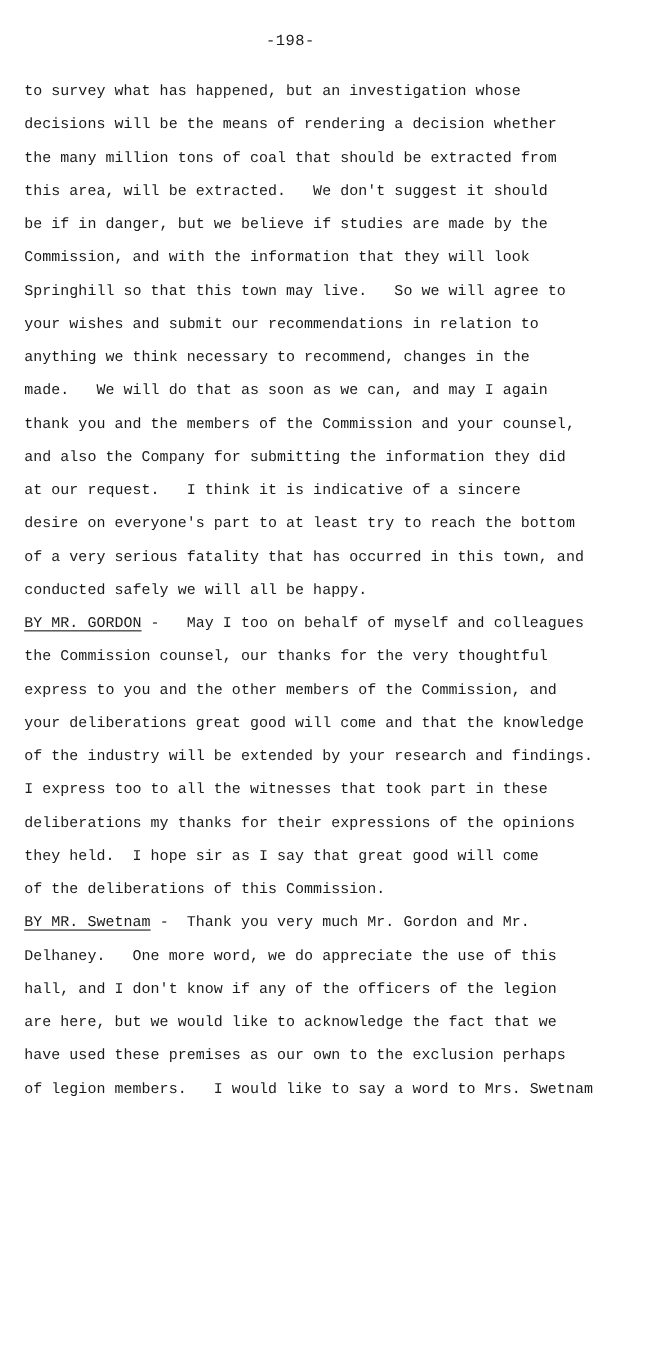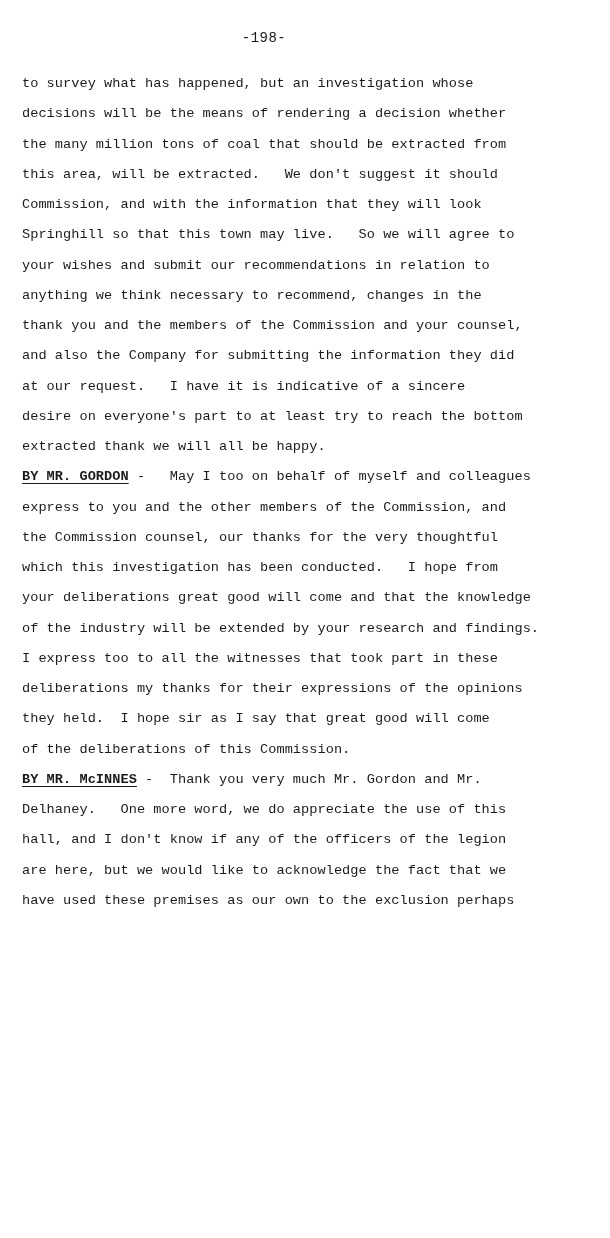--- a/index.html
+++ b/index.html
@@ -10,49 +10,52 @@
   }
   .page-number {
     position: absolute; top: 30px; left: 0; width: 528px; text-align: center;
     font-size: 14px; letter-spacing: 0.5px;
   }
   .body-text { position: absolute; top: 74px; left: 22px; width: 580px; }
   .line {
     height: 30.25px; line-height: 20px; font-size: 13.6px; white-space: pre;
     letter-spacing: 0.05px;
   }
-  .speaker { text-decoration: underline; text-underline-offset: 3px; font-weight: bold; }
+  .speaker { text-decoration: underline; text-underline-offset: 3px; }
 </style>
 </head>
 <body>
 
 <div class="page-number">-198-</div>
 
 <div class="body-text">
   <div class="line"><span>to survey what has happened, but an investigation whose</span></div>
   <div class="line"><span>decisions will be the means of rendering a decision whether</span></div>
   <div class="line"><span>the many million tons of coal that should be extracted from</span></div>
   <div class="line"><span>this area, will be extracted.   We don't suggest it should</span></div>
+  <div class="line"><span>be if in danger, but we believe if studies are made by the</span></div>
   <div class="line"><span>Commission, and with the information that they will look</span></div>
   <div class="line"><span>Springhill so that this town may live.   So we will agree to</span></div>
   <div class="line"><span>your wishes and submit our recommendations in relation to</span></div>
   <div class="line"><span>anything we think necessary to recommend, changes in the</span></div>
+  <div class="line"><span>made.   We will do that as soon as we can, and may I again</span></div>
   <div class="line"><span>thank you and the members of the Commission and your counsel,</span></div>
   <div class="line"><span>and also the Company for submitting the information they did</span></div>
-  <div class="line"><span>at our request.   I have it is indicative of a sincere</span></div>
+  <div class="line"><span>at our request.   I think it is indicative of a sincere</span></div>
   <div class="line"><span>desire on everyone's part to at least try to reach the bottom</span></div>
-  <div class="line"><span>extracted thank we will all be happy.</span></div>
+  <div class="line"><span>of a very serious fatality that has occurred in this town, and</span></div>
+  <div class="line"><span>conducted safely we will all be happy.</span></div>
   <div class="line"><span class="speaker">BY MR. GORDON</span><span> -   May I too on behalf of myself and colleagues</span></div>
+  <div class="line"><span>the Commission counsel, our thanks for the very thoughtful</span></div>
   <div class="line"><span>express to you and the other members of the Commission, and</span></div>
-  <div class="line"><span>the Commission counsel, our thanks for the very thoughtful</span></div>
-  <div class="line"><span>which this investigation has been conducted.   I hope from</span></div>
   <div class="line"><span>your deliberations great good will come and that the knowledge</span></div>
   <div class="line"><span>of the industry will be extended by your research and findings.</span></div>
   <div class="line"><span>I express too to all the witnesses that took part in these</span></div>
   <div class="line"><span>deliberations my thanks for their expressions of the opinions</span></div>
   <div class="line"><span>they held.  I hope sir as I say that great good will come</span></div>
   <div class="line"><span>of the deliberations of this Commission.</span></div>
-  <div class="line"><span class="speaker">BY MR. McINNES</span><span> -  Thank you very much Mr. Gordon and Mr.</span></div>
+  <div class="line"><span class="speaker">BY MR. Swetnam</span><span> -  Thank you very much Mr. Gordon and Mr.</span></div>
   <div class="line"><span>Delhaney.   One more word, we do appreciate the use of this</span></div>
   <div class="line"><span>hall, and I don't know if any of the officers of the legion</span></div>
   <div class="line"><span>are here, but we would like to acknowledge the fact that we</span></div>
   <div class="line"><span>have used these premises as our own to the exclusion perhaps</span></div>
+  <div class="line"><span>of legion members.   I would like to say a word to Mrs. Swetnam</span></div>
 </div>
 
 </body></html>

